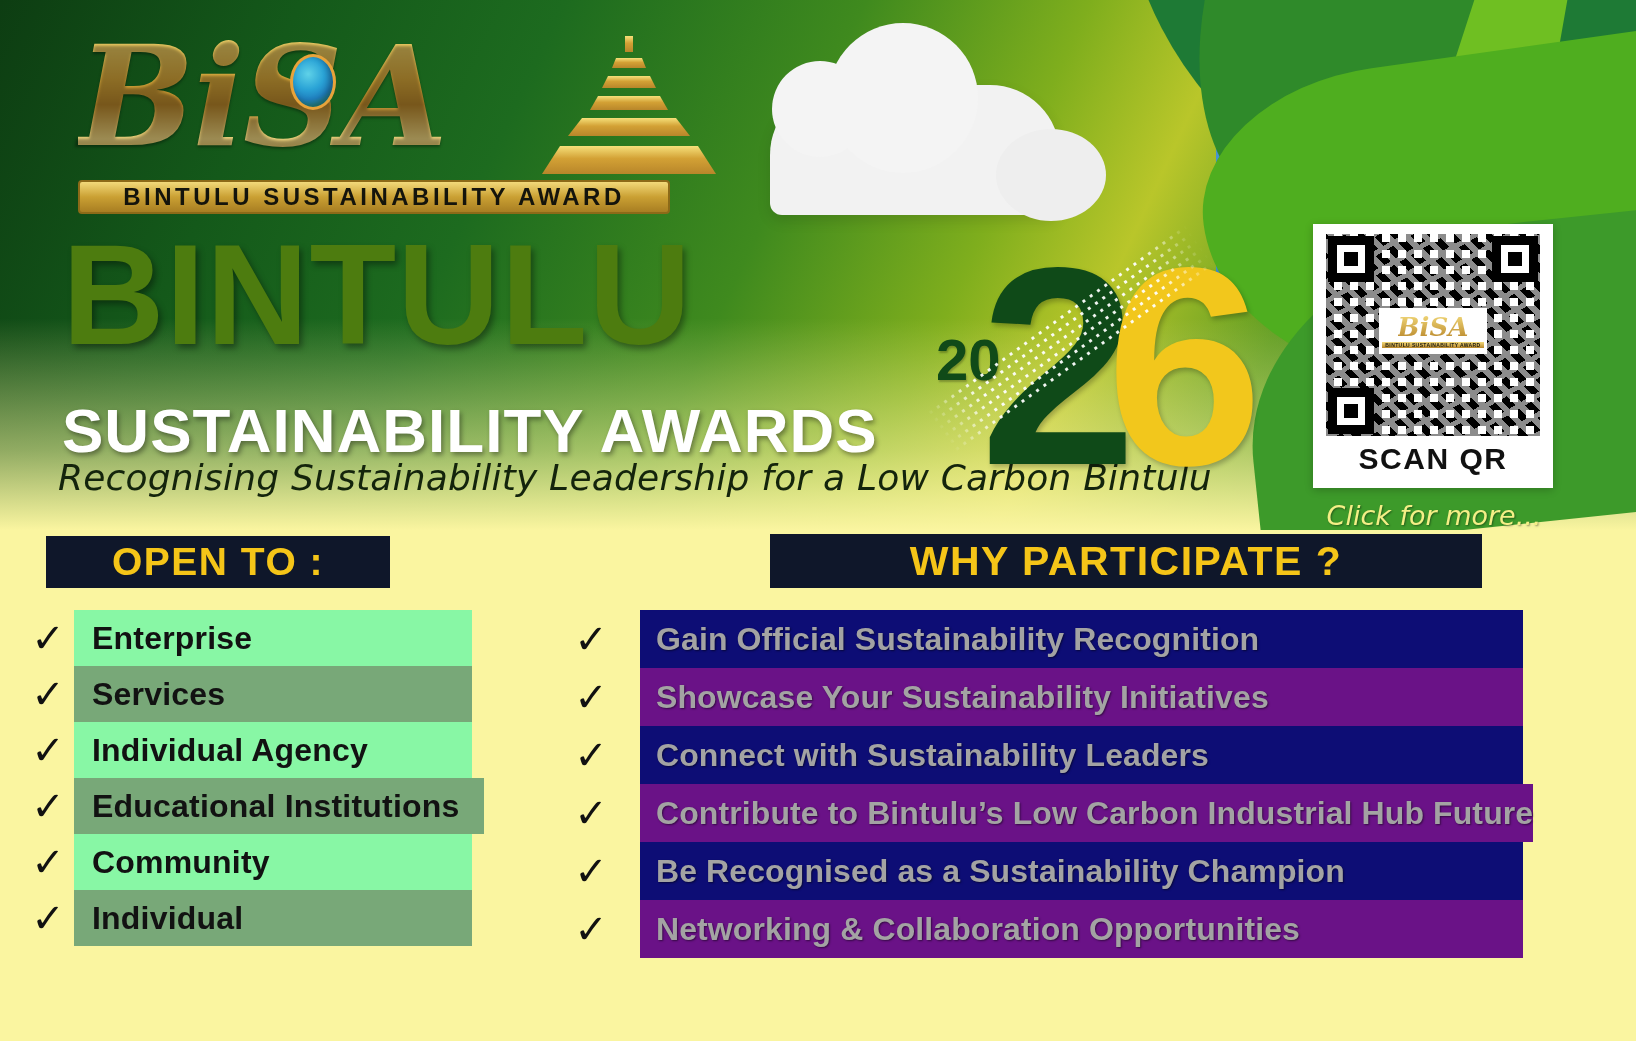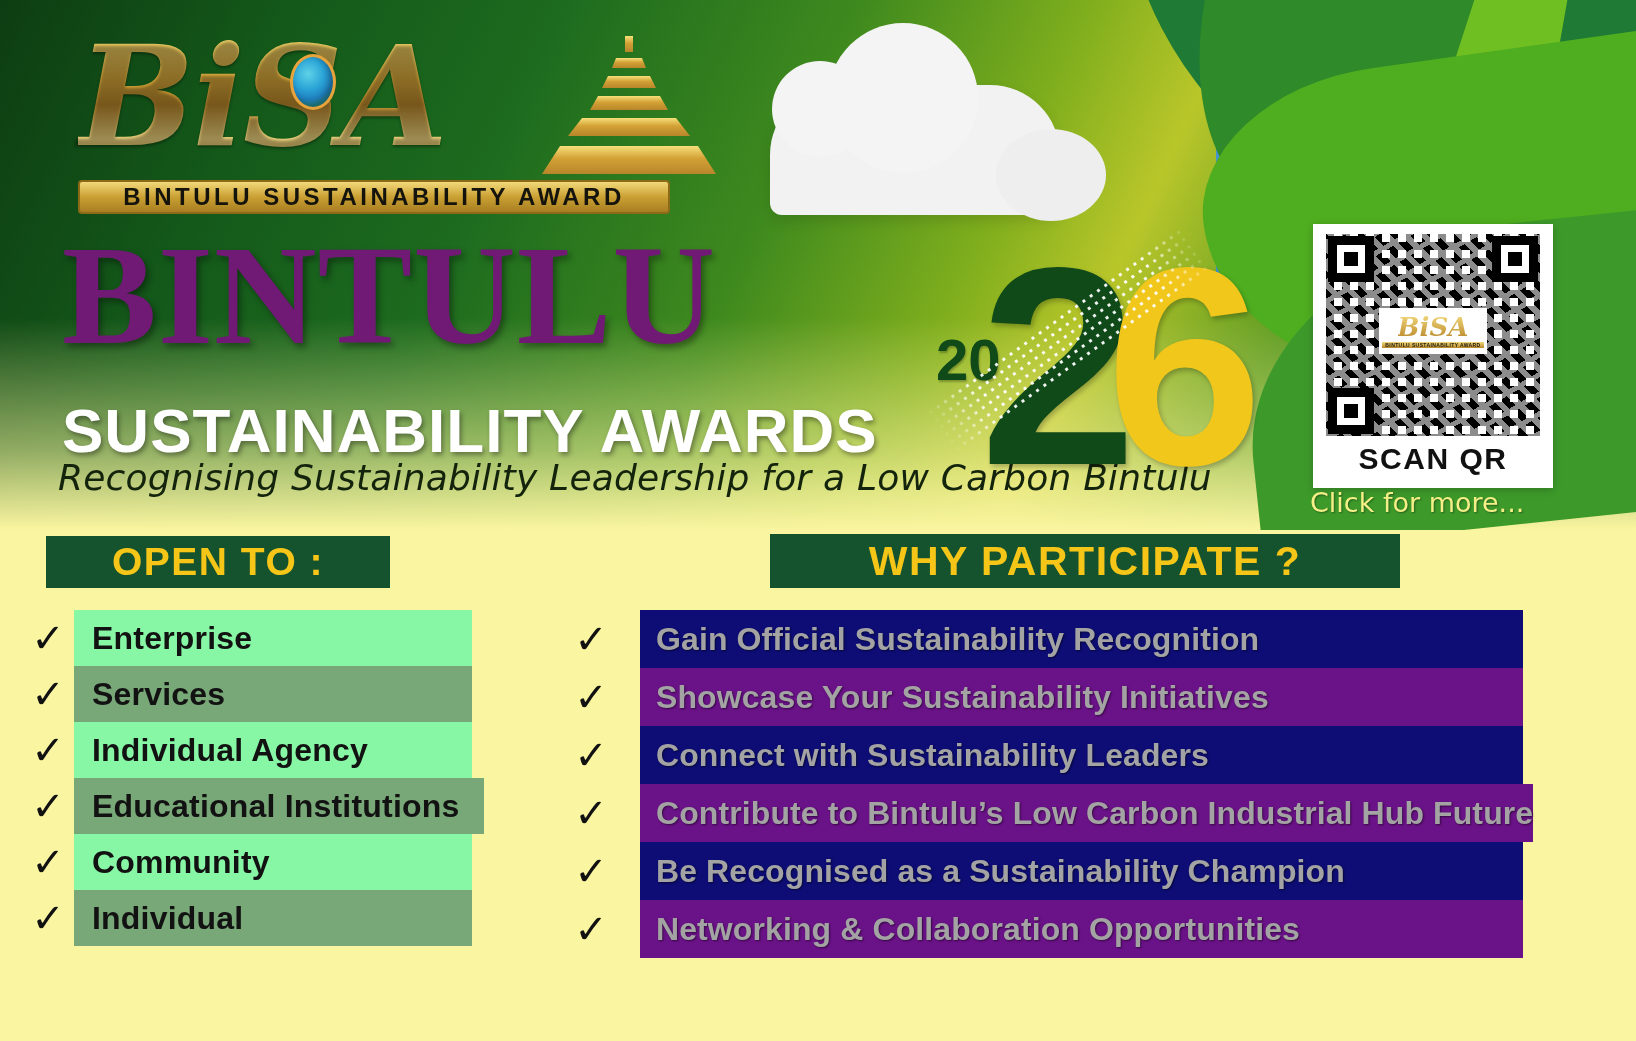--- a/index.html
+++ b/index.html
@@ -120,23 +120,23 @@
   }
   .logo-bar span {
     font-family: "Liberation Sans", sans-serif;
     font-size: 24px; font-weight: bold; letter-spacing: 3.5px;
     color: #14140c;
   }
 
   
   .headline {
     position: absolute; left: 62px; top: 225px;
-    font-family: Liberation Serif, serif;
+    font-family: Liberation Sans, sans-serif;
     font-weight: bold; font-size: 142px; line-height: 140px;
-    color: #701a75; letter-spacing: 1px;
+    color: #4d7c0f; letter-spacing: 1px;
     text-shadow: 3px 4px 6px rgba(0,0,0,0.38);
   }
   .subhead {
     position: absolute; left: 62px; top: 398px;
     font-family: "Liberation Sans", sans-serif;
     font-weight: bold; font-size: 62px; line-height: 66px;
     color: #ffffff; letter-spacing: 1px;
     text-shadow: 2px 3px 5px rgba(0,0,0,0.38);
   }
   .tagline {
@@ -230,39 +230,41 @@
     letter-spacing: 0.4px; color: #1a1a10;
     background: linear-gradient(to bottom, #f2d97a, #b8862a);
     padding: 0 3px; margin-top: 2px;
   }
   .qr-label {
     font-family: "Liberation Sans", sans-serif;
     font-weight: bold; font-size: 30px; letter-spacing: 1.5px;
     color: #111111; margin-top: 6px;
   }
   .qr-click {
-    position: absolute; left: 1310px; top: 487px; width: 248px;
+    position: absolute; left: 1310px; top: 500px; width: 248px;
+    text-align: center;
     font-family: "DejaVu Sans", sans-serif;
     font-size: 27px; color: #f4ef86;
     text-shadow: 1px 1px 2px rgba(0,0,0,0.4);
+    font-style: italic;
   }
 
   
   .banner {
-    position: absolute; background: #14532d;
+    position: absolute; background: #0f172a;
     display: flex; align-items: center; justify-content: center;
   }
   .banner span {
     font-family: "Liberation Sans", sans-serif;
     font-weight: bold; color: #F5C518;
     letter-spacing: 1.5px;
   }
   .banner-open { left: 46px; top: 536px; width: 344px; height: 52px; }
   .banner-open span { font-size: 39px; }
-  .banner-why { left: 770px; top: 534px; width: 630px; height: 54px; }
+  .banner-why { left: 770px; top: 534px; width: 712px; height: 54px; }
   .banner-why span { font-size: 41px; }
 
   
   .left-list { position: absolute; left: 22px; top: 610px; width: 450px; }
   .row { display: flex; align-items: stretch; }
   .tick {
     width: 52px; flex: 0 0 52px;
     display: flex; align-items: center; justify-content: center;
     font-size: 40px; color: #111; font-weight: bold;
     font-family: "DejaVu Sans", sans-serif;

